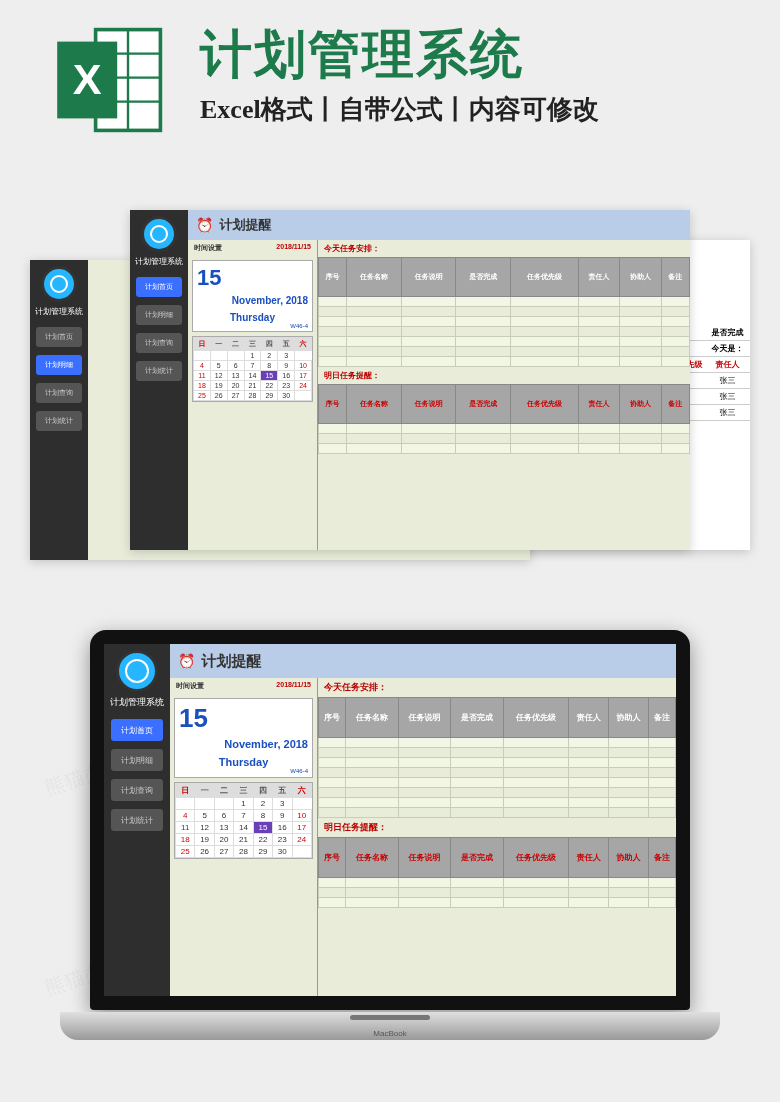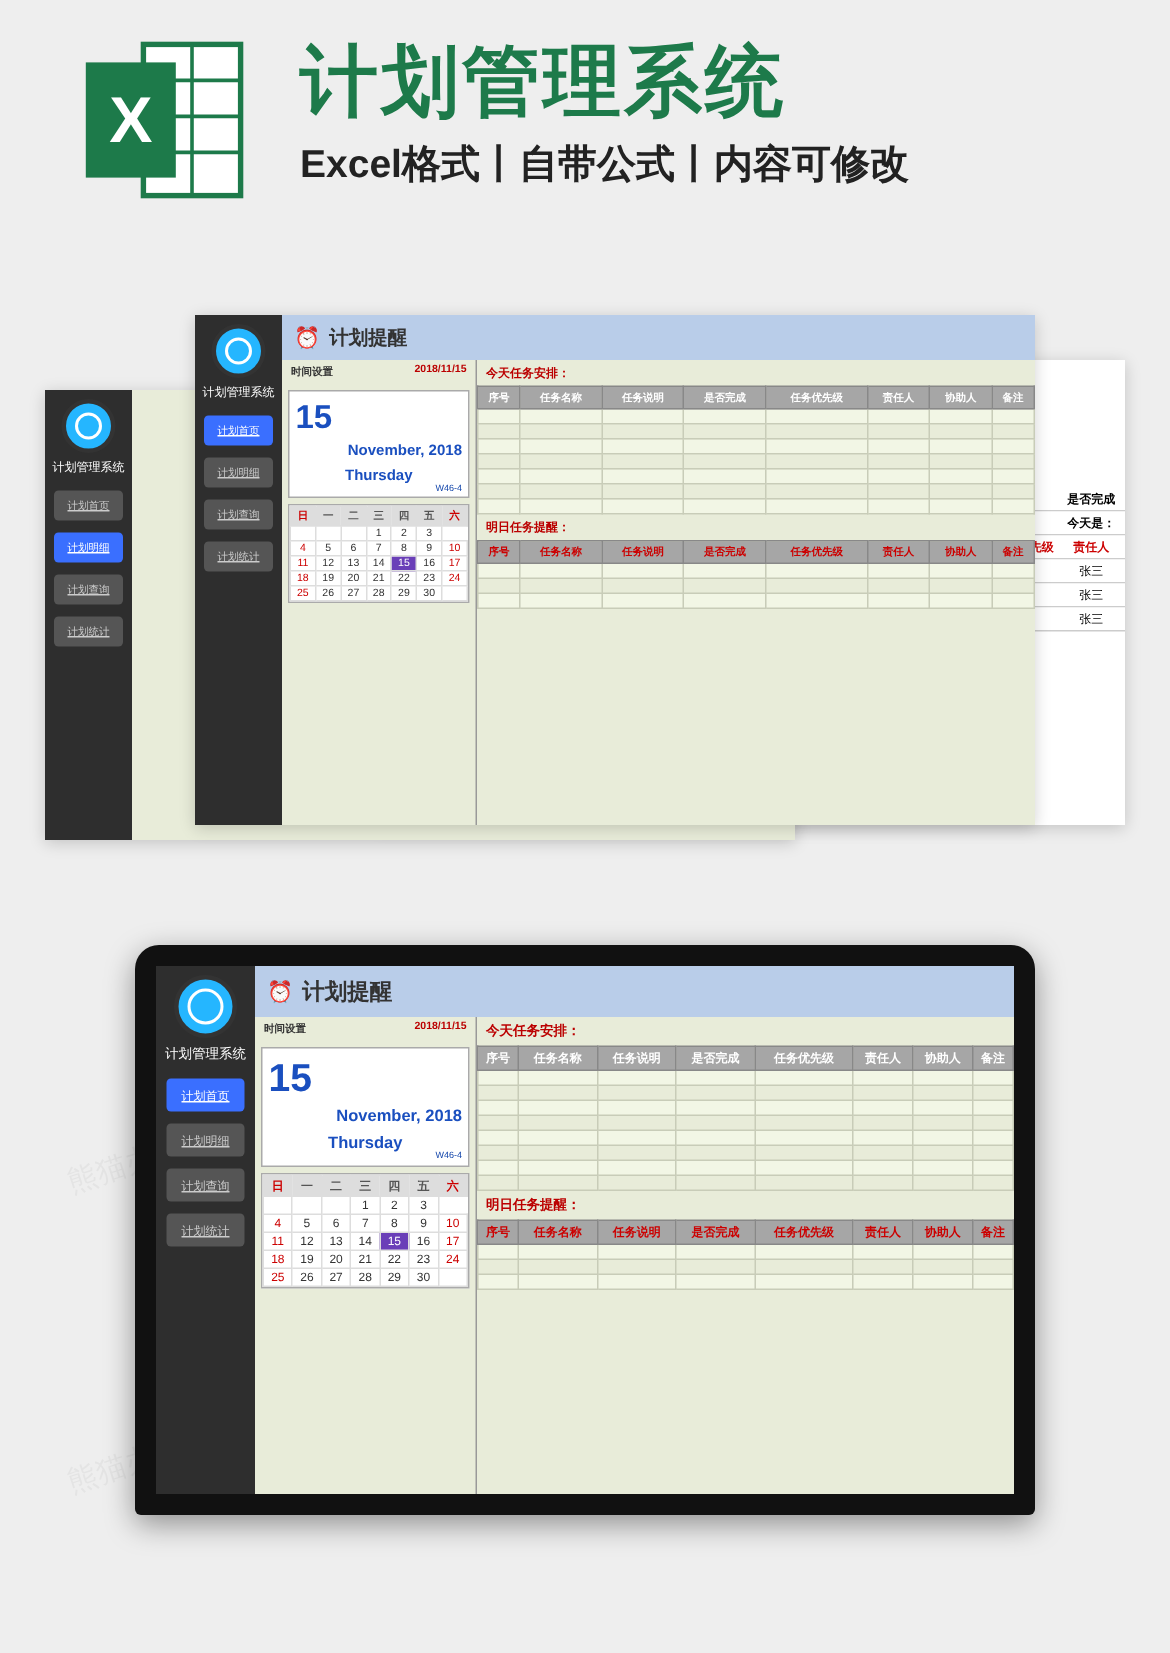--- a/index.html
+++ b/index.html
@@ -2,38 +2,38 @@
 <html><head>
 <meta charset="utf-8">
 <style>
   * { margin:0; padding:0; box-sizing:border-box; font-family:"Microsoft YaHei",Arial,sans-serif; }
   body { width:780px; height:1102px; background:#eee; position:relative; overflow:hidden; }
 
   
   .hdr { position:absolute; top:20px; left:0; right:0; height:130px; }
   .excel-icon { position:absolute; left:50px; top:0; width:120px; height:120px; }
   .hdr-title { position:absolute; left:200px; top:0; font-size:52px; font-weight:bold; color:#1d7a4a; letter-spacing:2px; }
-  .hdr-sub { position:absolute; left:200px; top:72px; font-size:26px; font-weight:bold; color:#222; }
+  .hdr-sub { position:absolute; left:200px; top:72px; font-size:26px; font-weight:bold; color:#222;font-family:Liberation Serif, serif; }
 
   
   .wm { position:absolute; color:rgba(0,0,0,0.04); font-size:20px; transform:rotate(-18deg); pointer-events:none; white-space:nowrap; }
 
   
   .stack { position:absolute; top:200px; left:30px; right:30px; height:380px; }
   .card { position:absolute; background:#fff; box-shadow:0 2px 10px rgba(0,0,0,.18); overflow:hidden; display:flex; }
   .card.back-l { left:0; top:60px; width:500px; height:300px; }
   .card.back-r { left:220px; top:40px; width:500px; height:310px; }
   .card.front  { left:100px; top:10px; width:560px; height:340px; }
 
   
   .sb { width:58px; background:#2e2e2e; display:flex; flex-direction:column; align-items:center; padding-top:6px; flex-shrink:0; }
   .sb-logo { width:36px; height:36px; border-radius:50%; background:#25b6ff; border:3px solid #333; margin-bottom:4px; position:relative; }
   .sb-logo::after{content:"";position:absolute;inset:6px;border:2px solid #fff;border-radius:50%;}
   .sb-title { color:#fff; font-size:8px; text-align:center; margin-bottom:6px; }
-  .sb-btn { width:46px; height:20px; margin:4px 0; border-radius:3px; background:#555; color:#ccc; font-size:7px; display:flex; align-items:center; justify-content:center; cursor:pointer;text-decoration:underline; }
+  .sb-btn { width:46px; height:20px; margin:4px 0; border-radius:3px; background:#555; color:#ccc; font-size:7px; display:flex; align-items:center; justify-content:center; cursor:pointer; }
   .sb-btn.active { background:#3a6fff; color:#fff; }
 
   
   .mp { flex:1; display:flex; flex-direction:column; }
   .mp-title { background:#b9cde9; height:30px; display:flex; align-items:center; padding:0 8px; font-size:13px; font-weight:bold; color:#333; }
   .mp-title .ti { font-size:14px; margin-right:6px; color:#1a4fbf;}
   .mp-body { flex:1; background:#e8ecd9; display:flex; font-size:7px; color:#333; overflow:hidden; }
 
   .cal-col { width:130px; background:#e8ecd9; border-right:1px solid #999; }
   .cal-set { display:flex; justify-content:space-between; padding:3px 6px; font-weight:bold; }
@@ -47,21 +47,21 @@
   .cal-grid table{ width:100%; border-collapse:collapse; }
   .cal-grid th,.cal-grid td{ text-align:center; font-size:7px; padding:1px 0; border:1px solid #ddd;}
   .cal-grid th{ background:#ddd; color:#555;}
   .cal-grid th.sun,.cal-grid td.sun{color:#c00;}
   .cal-grid th.sat,.cal-grid td.sat{color:#c00;}
   .cal-grid td.cur{ background:#6a3fb8; color:#fff;}
 
   .task-col { flex:1; display:flex; flex-direction:column;}
   .sect-title{ color:#b00; font-weight:bold; padding:3px 6px; font-size:8px;}
   .tbl { width:100%; border-collapse:collapse; }
-  .tbl th{ background:#a6a6a6; color:#fff; font-size:7px; padding:2px 0; border:1px solid #888;margin-top:12px;}
+  .tbl th{ background:#a6a6a6; color:#fff; font-size:7px; padding:14px 0; border:1px solid #888;margin-top:12px;}
   .tbl td{ height:10px; border:1px solid #c8ccb8;}
   .tbl tbody tr:nth-child(odd){background:#f2f6e5;}
   .tbl tbody tr:nth-child(even){background:#e8ecd9;}
   .tbl.tm th{ background:#a6a6a6; color:#c00;}
 
   
   .peek { position:absolute; top:85px; right:0; width:90px; font-size:8px; }
   .peek .row{display:flex; border-bottom:1px solid #ccc;height:16px;align-items:center;background:#fff;}
   .peek .row span{flex:1;text-align:center;}
   .peek .hrow span{font-weight:bold;}
@@ -620,13 +620,16 @@
                     <td></td>
                     <td></td>
                   </tr>
                 </tbody>
             </table>
           </div>
         </div>
       </div>
     </div>
   </div>
+  <div class="lap-base">
+    <div class="lap-label">MacBook</div>
+  </div>
 </div>
 
 </body></html>

